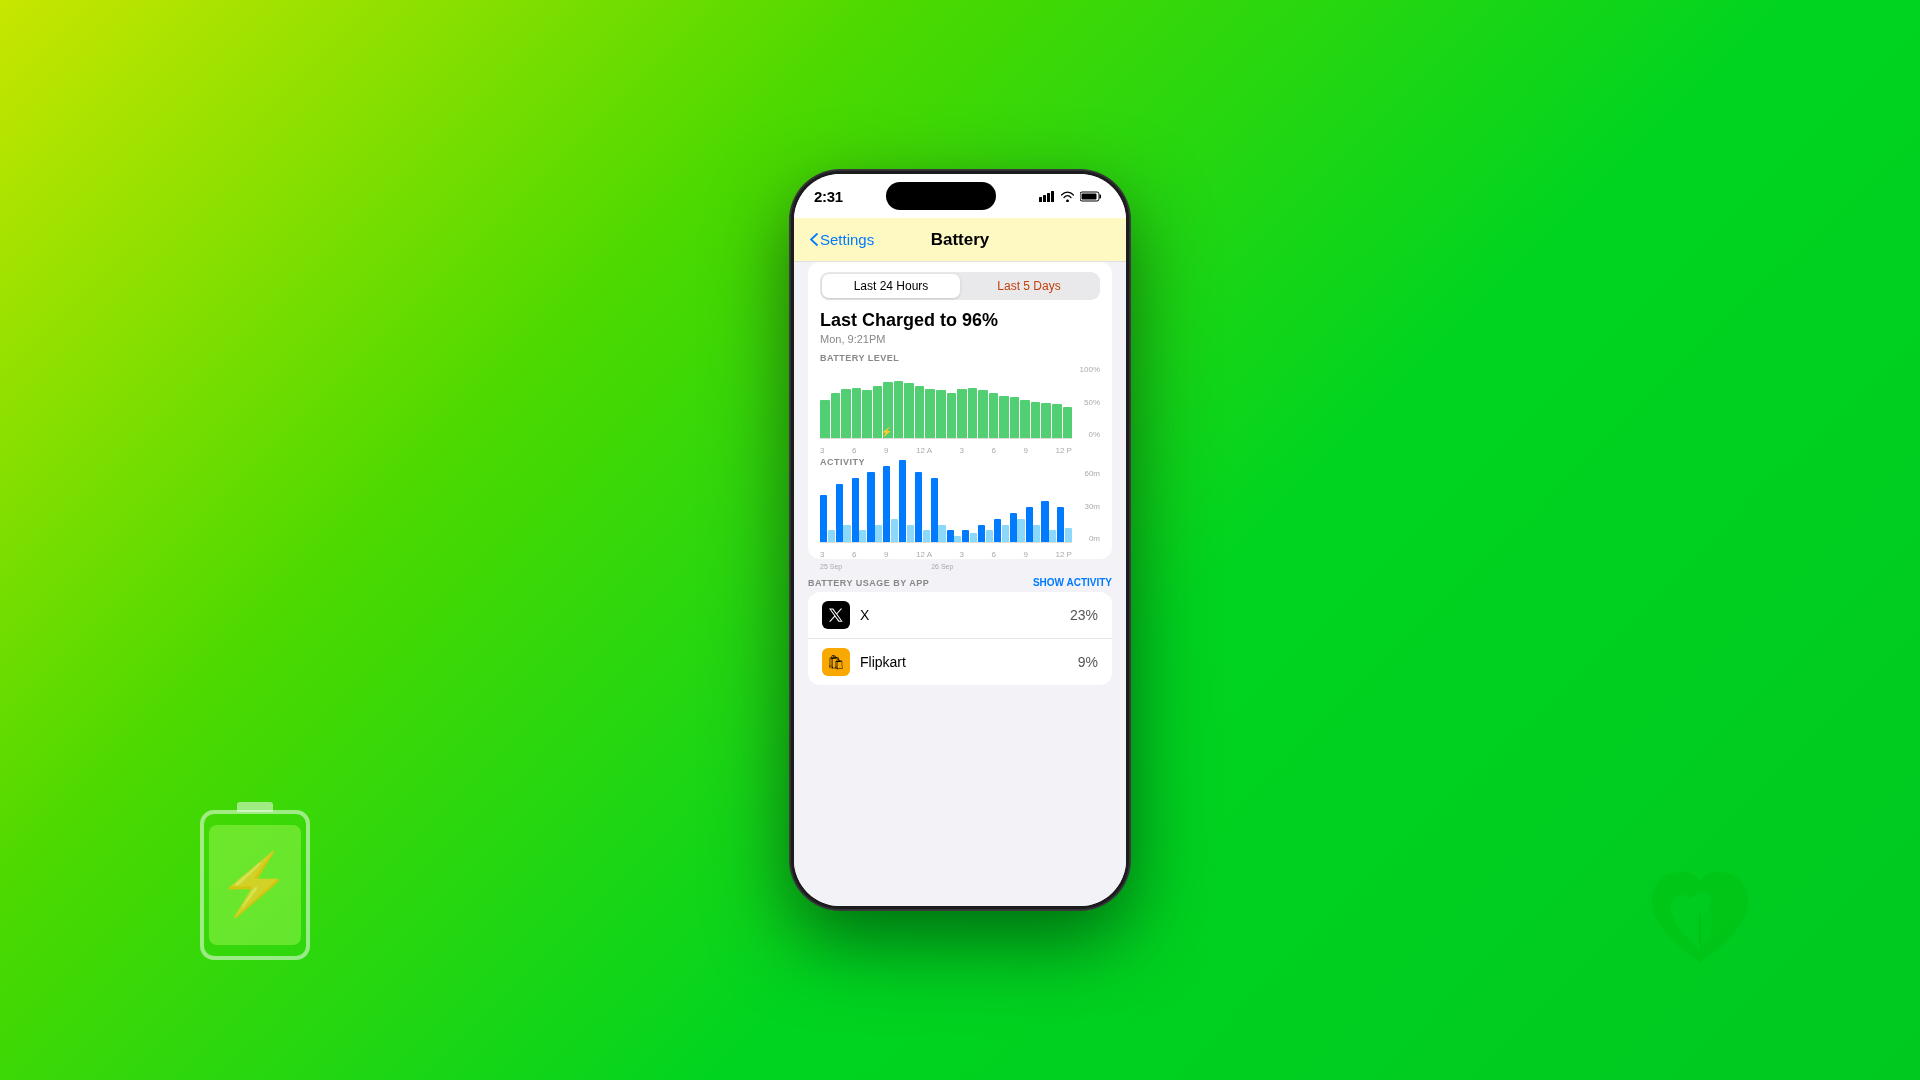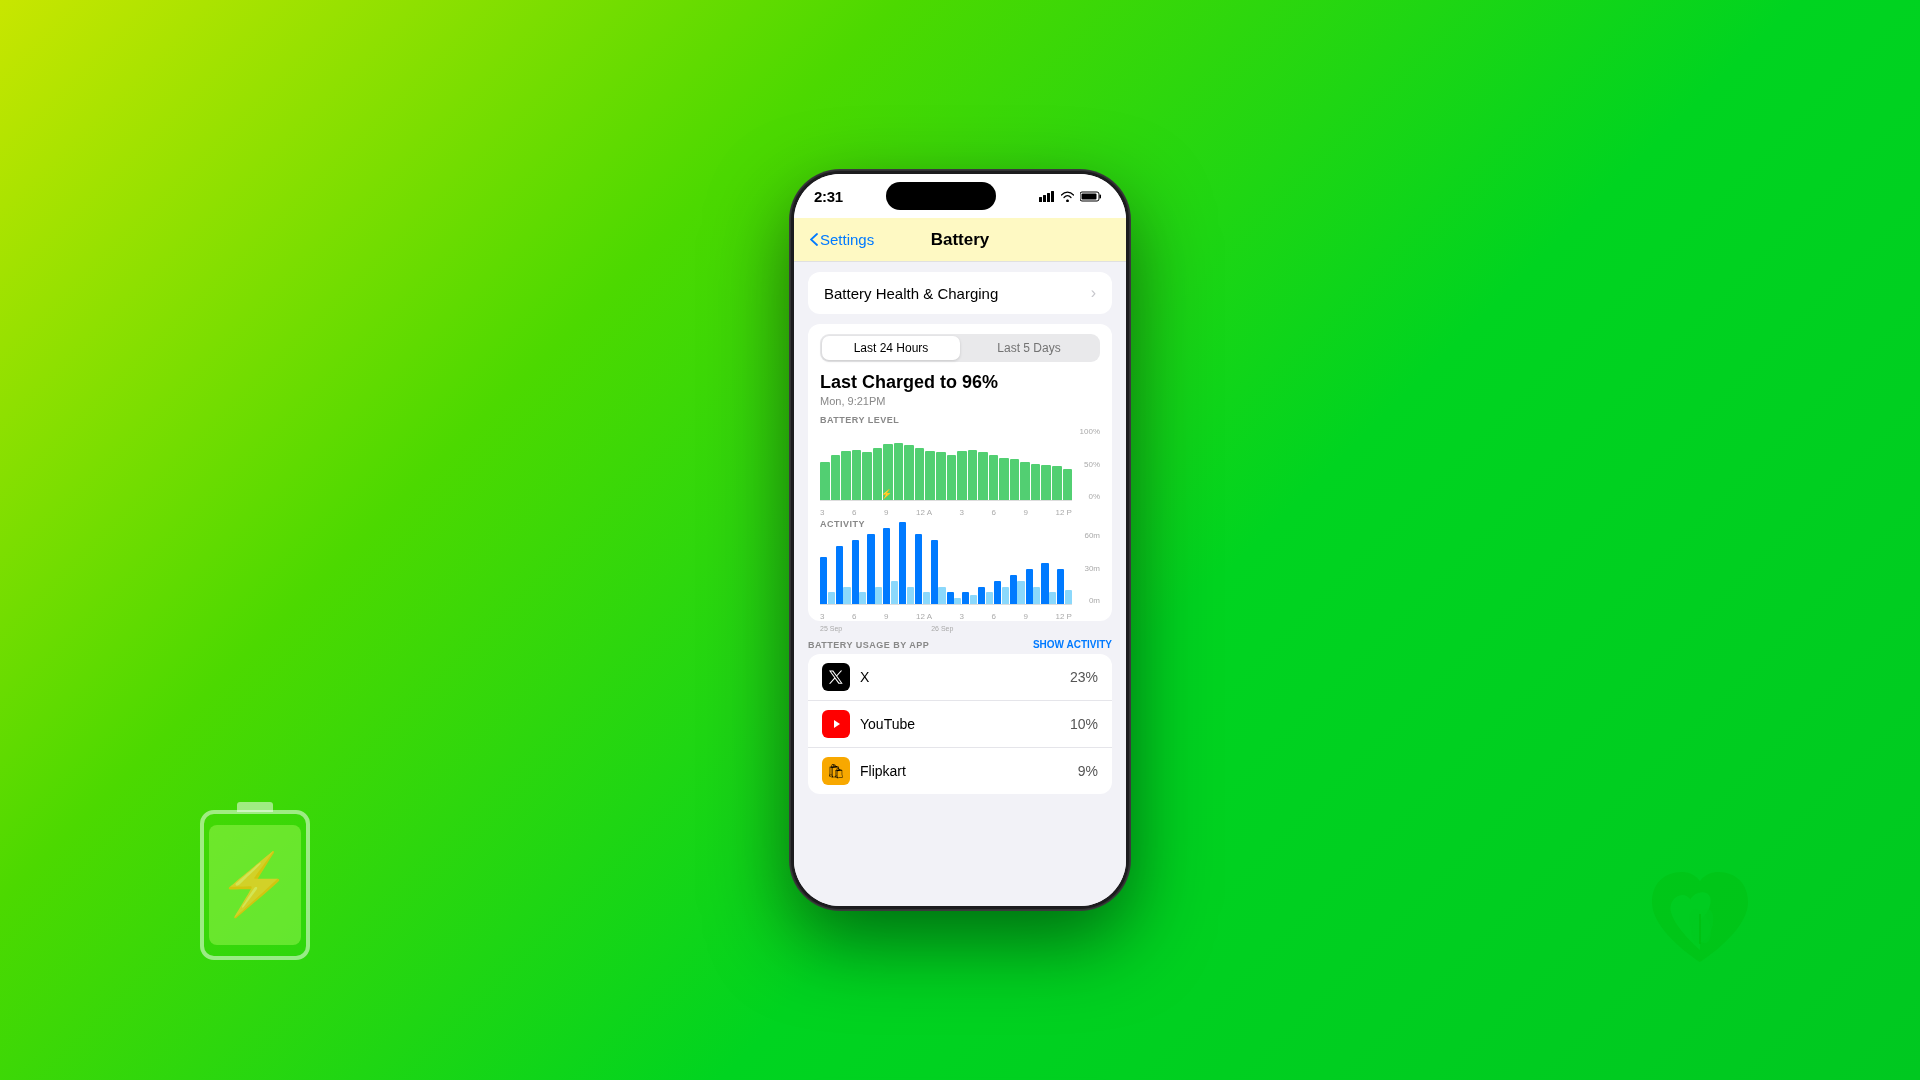--- a/index.html
+++ b/index.html
@@ -202,21 +202,21 @@
       font-weight: 500;
       border-radius: 7px;
       cursor: pointer;
     }
     .time-tab.active {
       background: white;
       color: #000;
       box-shadow: 0 1px 3px rgba(0,0,0,0.15);
     }
     .time-tab.inactive {
-      color: #737373;
+      color: #c2410c;
     }
 
     .charged-label {
       font-size: 18px;
       font-weight: 600;
       color: #000;
       margin-bottom: 2px;
     }
     .charged-time {
       font-size: 11px;
@@ -509,24 +509,20 @@
         <svg width="8" height="13" viewBox="0 0 8 13">
           <path d="M7 1 L1 6.5 L7 12" stroke="#007aff" stroke-width="1.8" fill="none" stroke-linecap="round"></path>
         </svg>
         <span>Settings</span>
       </div>
       <span class="nav-title">Battery</span>
     </div>
 
     <div class="content">
 
-      <div class="list-row">
-        <span class="list-row-label">Battery Health &amp; Charging</span>
-        <span class="list-row-chevron">›</span>
-      </div>
 
       <div class="time-selector">
 
         <div class="time-tabs">
           <div class="time-tab active">Last 24 Hours</div>
           <div class="time-tab inactive">Last 5 Days</div>
         </div>
 
         <div class="charged-label">Last Charged to 96%</div>
         <div class="charged-time">Mon, 9:21PM</div>
@@ -685,30 +681,20 @@
         <div class="app-row">
           <div class="app-icon app-icon-x">
             <svg width="14" height="14" viewBox="0 0 14 14" fill="white">
               <path d="M8.2 6.1L13.2 0.5H11.8L7.6 5.2L4.2 0.5H0L5.3 7.8L0 13.7H1.4L5.9 8.7L9.5 13.7H13.7L8.2 6.1ZM6.6 7.9L6 7.1L1.9 1.4H3.5L7.1 6.2L7.7 7L11.9 12.8H10.3L6.6 7.9Z"></path>
             </svg>
           </div>
           <span class="app-name">X</span>
           <span class="app-percent">23%</span>
         </div>
 
-        <div class="app-row">
-          <div class="app-icon app-icon-youtube">
-            <svg width="20" height="14" viewBox="0 0 20 14">
-              <rect width="20" height="14" rx="3" fill="#ff0000"></rect>
-              <polygon points="8,3 8,11 14,7" fill="white"></polygon>
-            </svg>
-          </div>
-          <span class="app-name">YouTube</span>
-          <span class="app-percent">10%</span>
-        </div>
 
         <div class="app-row">
           <div class="app-icon app-icon-flipkart">
             <span style="font-size:14px;">🛍</span>
           </div>
           <span class="app-name">Flipkart</span>
           <span class="app-percent">9%</span>
         </div>
 
 

